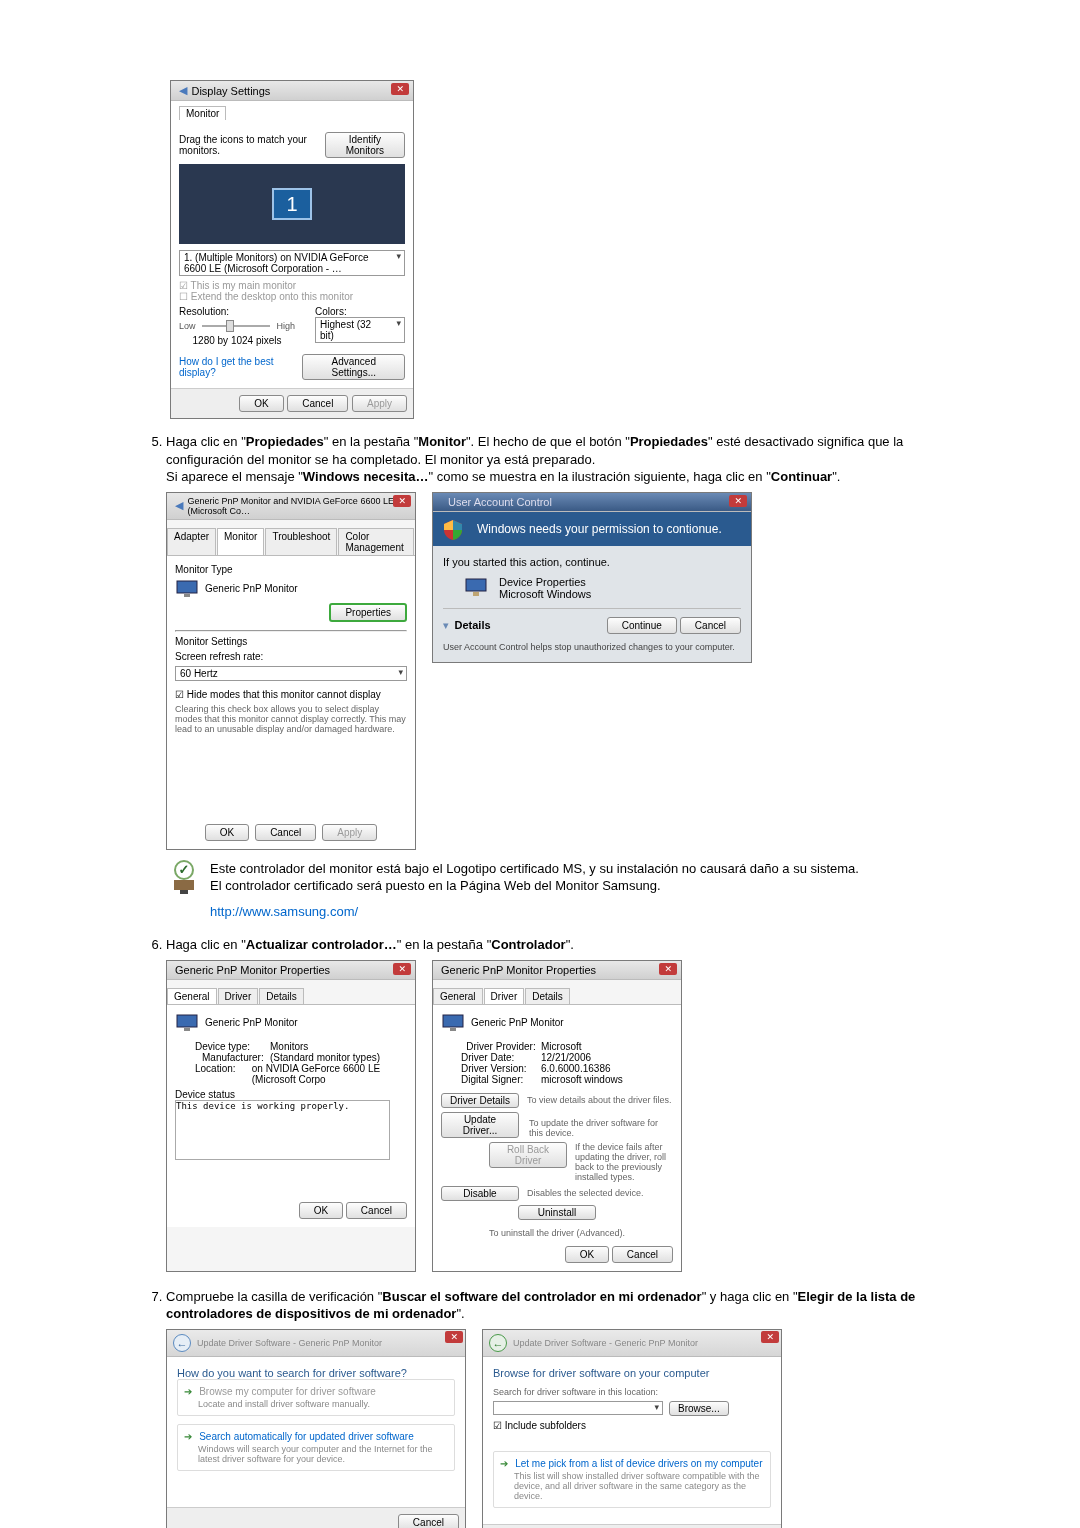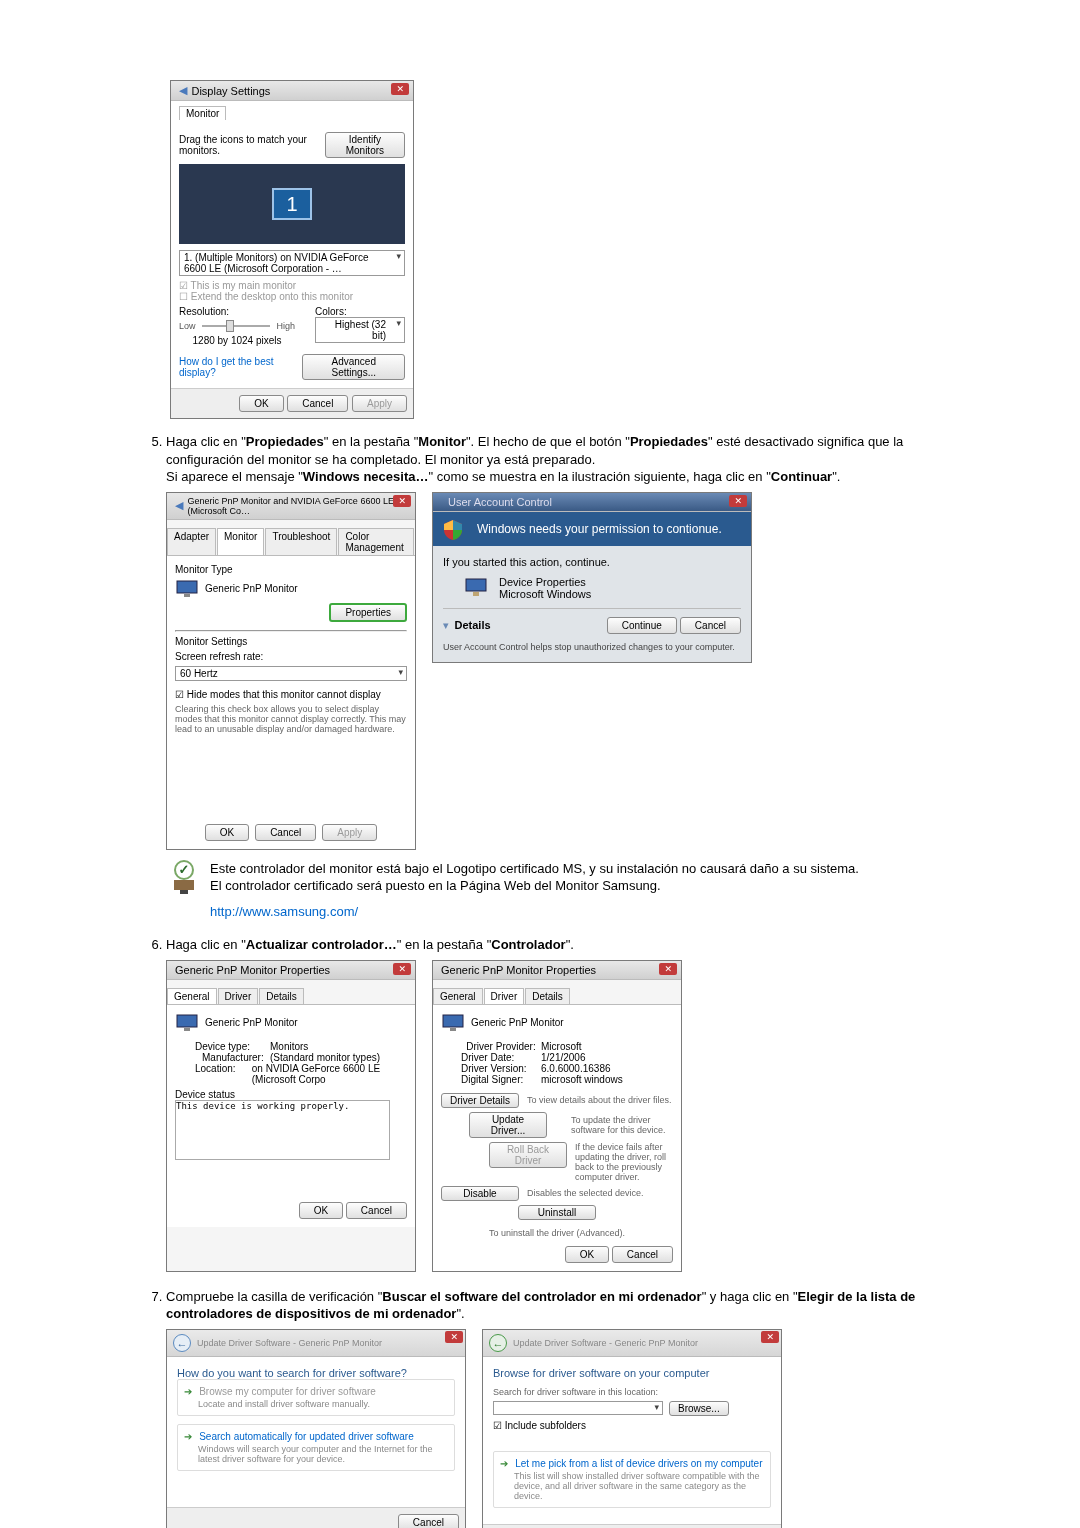--- a/index.html
+++ b/index.html
@@ -291,21 +291,21 @@
             <span>Low</span>
             <div class="slider-track">
                 <div class="slider-thumb"></div>
               </div>
             <span>High</span>
           </div>
           <div style="text-align:center;">1280 by 1024 pixels</div>
         </div>
         <div style="width:90px;">
           <div>Colors:</div>
-          <div class="dropdown-fake" style="width:100%;text-align:right;">Highest (32 bit)</div>
+          <div class="dropdown-fake" style="width:100%;">Highest (32 bit)</div>
         </div>
       </div>
       <div class="flex-between mt8">
         <span class="link-blue">How do I get the best display?</span>
         <span class="btn small">Advanced Settings...</span>
       </div>
     </div>
     <div class="dialog-footer">
       <span class="btn">OK</span>
       <span class="btn">Cancel</span>
@@ -493,42 +493,42 @@
               </svg>
           <span>Generic PnP Monitor</span>
         </div>
         <div class="mt8" style="padding-left:20px;">
           <div class="row">
                 <span style="width:80px;text-align:center;">Driver Provider:</span>
                 <span>Microsoft</span>
               </div>
           <div class="row">
                 <span style="width:80px;">Driver Date:</span>
-                <span>1/21/2006</span>
+                <span>12/21/2006</span>
               </div>
           <div class="row">
                 <span style="width:80px;">Driver Version:</span>
                 <span>6.0.6000.16386</span>
               </div>
           <div class="row">
                 <span style="width:80px;">Digital Signer:</span>
                 <span>microsoft windows</span>
               </div>
         </div>
         <div class="row mt8" style="gap:8px; align-items:center;">
           <span class="btn small" style="width:78px;">Driver Details</span>
           <span class="small-text" style="flex:1;">To view details about the driver files.</span>
         </div>
-        <div class="row mt4" style="gap:24px; align-items:center;margin-left:28px;">
+        <div class="row mt4" style="gap:10px; align-items:flex-end;">
           <span class="btn small" style="width:78px;">Update Driver...</span>
           <span class="small-text" style="flex:1;">To update the driver software for this device.</span>
         </div>
         <div class="row mt4" style="gap:8px; align-items:flex-start;padding-left:48px;">
           <span class="btn small disabled-text" style="width:78px;">Roll Back Driver</span>
-          <span class="small-text" style="flex:1;">If the device fails after updating the driver, roll back to the previously computer driver.</span>
+          <span class="small-text" style="flex:1;">If the device fails after updating the driver, roll back to the previously installed types.</span>
         </div>
         <div class="row mt4" style="gap:8px; align-items:center;">
           <span class="btn small" style="width:78px;">Disable</span>
           <span class="small-text" style="flex:1;">Disables the selected device.</span>
         </div>
         <div class="row mt4" style="gap:8px; align-items:center;flex-direction:column;">
           <span class="btn small" style="width:78px;">Uninstall</span>
           <span class="small-text" style="flex:1;">To uninstall the driver (Advanced).</span>
         </div>
         <div style="text-align:right; margin-top:8px;">

